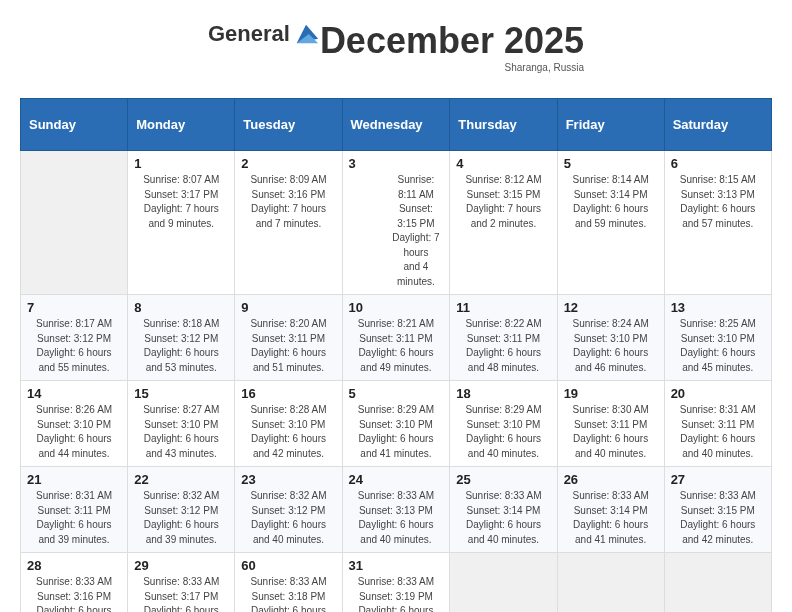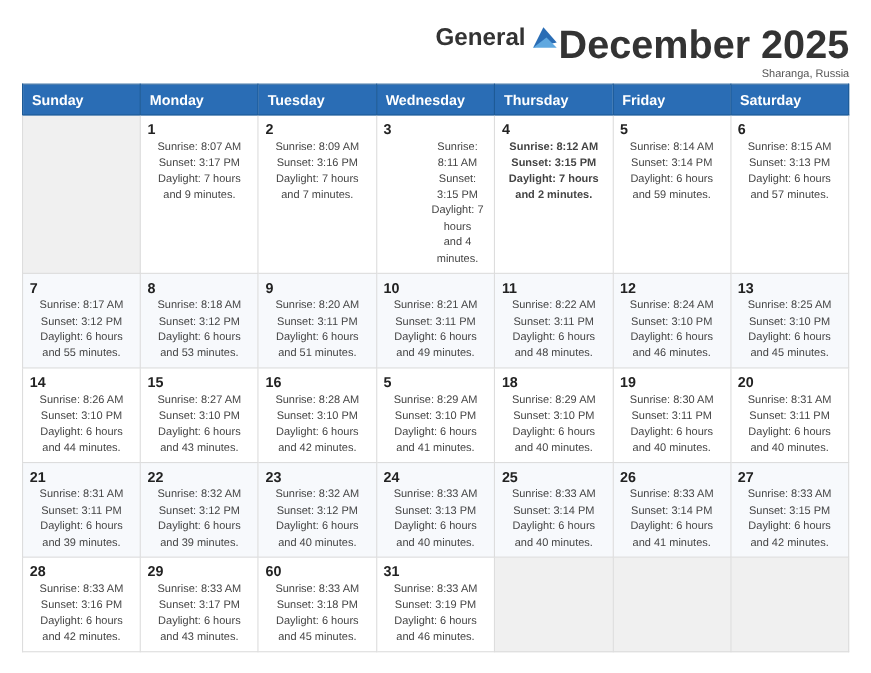--- a/index.html
+++ b/index.html
@@ -5,23 +5,23 @@
     * { box-sizing: border-box; margin: 0; padding: 0; }
     body {
       font-family: Arial, sans-serif;
       background: #fff;
       width: 792px;
       min-height: 612px;
       padding: 20px;
     }
     .header {
       display: flex;
-      justify-content: flex-end;
+      justify-content: center;
       align-items: flex-start;
-      margin-bottom: 3px;
+      margin-bottom: 25px;
     }
     .logo {
       display: flex;
       align-items: center;
     }
     .logo-text {
       font-size: 22px;
       font-weight: bold;
       line-height: 1.1;
     }
@@ -47,21 +47,21 @@
     .calendar {
       width: 100%;
       border-collapse: collapse;
       border: 1px solid #ccc;
     }
     .calendar th {
       background-color: #2a6db5;
       color: #fff;
       font-size: 13px;
       font-weight: bold;
-      padding: 6px 8px;
+      padding: 18px 8px;
       text-align: left;
       border: 1px solid #1d5a96;
     }
     .calendar td {
       vertical-align: top;
       padding: 5px 6px;
       border: 1px solid #ddd;
       font-size: 10.5px;
       color: #333;
       width: 108px;
@@ -139,21 +139,21 @@
         </td>
         <td>
           <div class="day-number">3</div>
           <div class="day-info" style="white-space: pre-line; margin-left: 40px;">Sunrise: 8:11 AM
 Sunset: 3:15 PM
 Daylight: 7 hours
 and 4 minutes.</div>
         </td>
         <td>
           <div class="day-number">4</div>
-          <div class="day-info" style="white-space: pre-line; font-weight: bold;">Sunrise: 8:12 AM
+          <div class="day-info" style="white-space: pre-line;">Sunrise: 8:12 AM
 Sunset: 3:15 PM
 Daylight: 7 hours
 and 2 minutes.</div>
         </td>
         <td>
           <div class="day-number">5</div>
           <div class="day-info" style="white-space: pre-line;">Sunrise: 8:14 AM
 Sunset: 3:14 PM
 Daylight: 6 hours
 and 59 minutes.</div>

